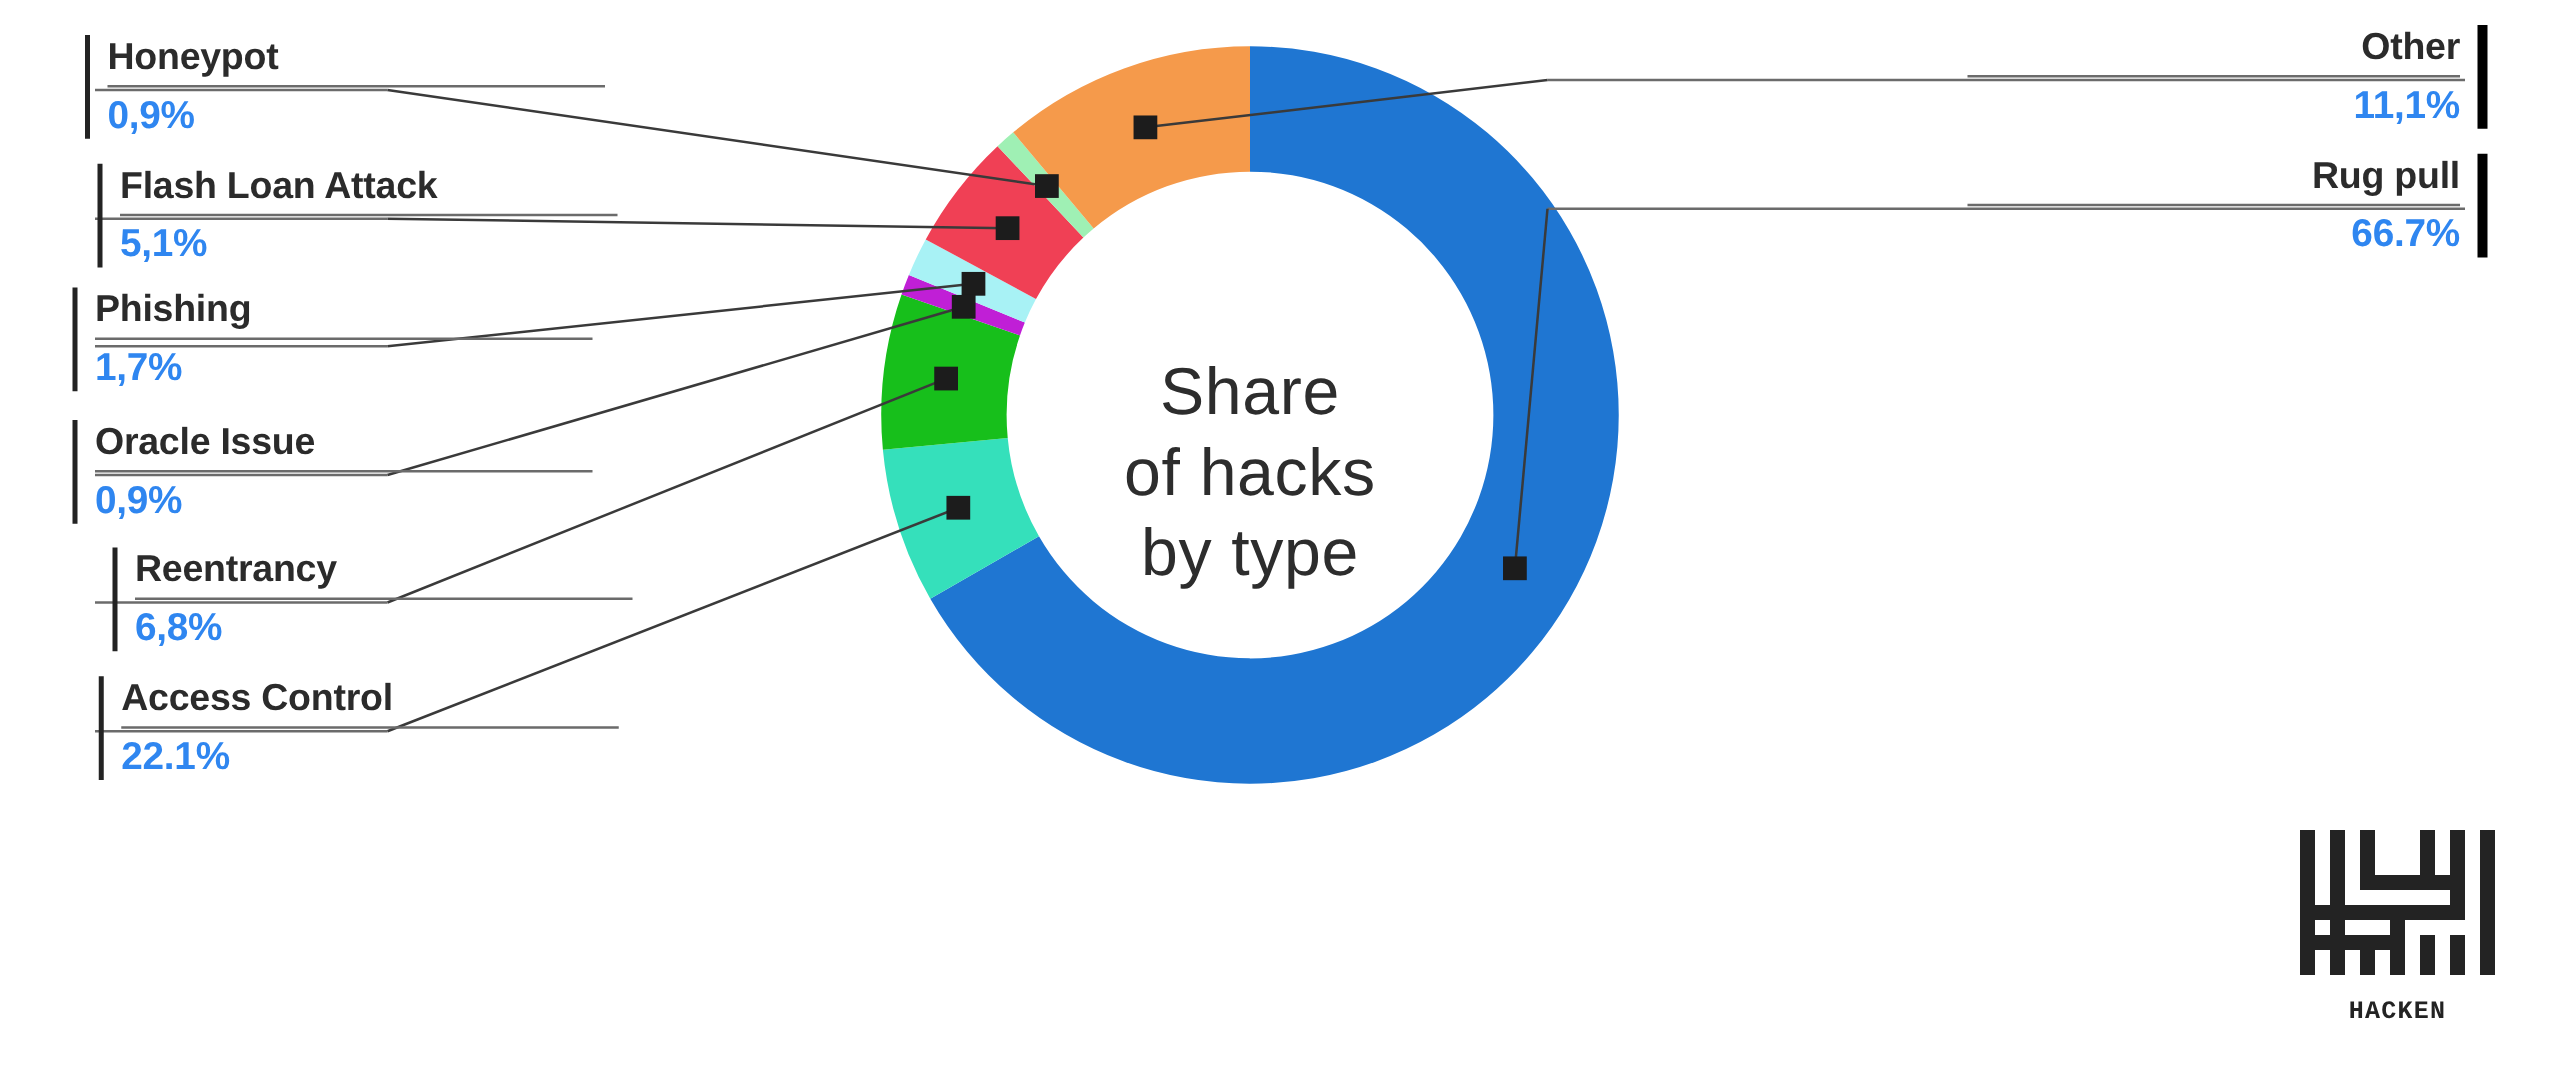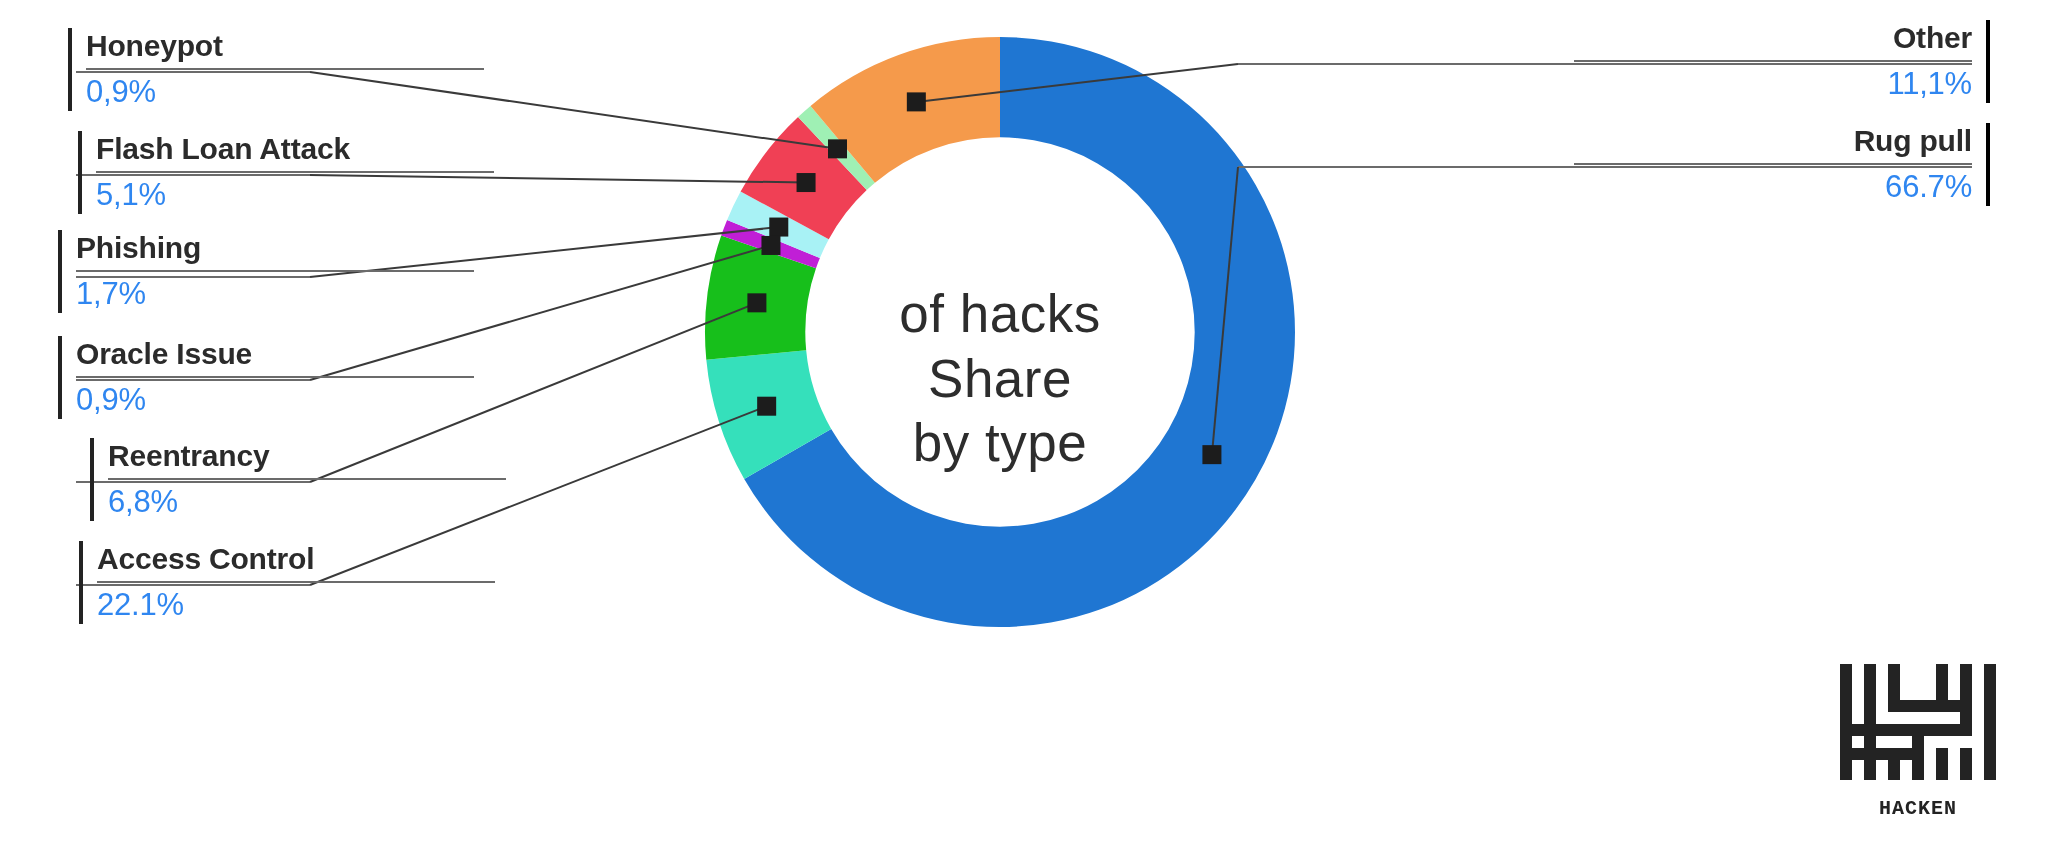--- a/index.html
+++ b/index.html
@@ -31,38 +31,38 @@
   
   .callout {
     position: absolute;
     width: 430px;
   }
   .callout .cal-inner {
     position: relative;
     padding: 0 14px;
   }
   .callout.left .cal-inner  { border-left: 4px solid #232323; }
-  .callout.right .cal-inner { border-right: 4px solid #000000; }
+  .callout.right .cal-inner { border-right: 8px solid #000000; }
 
   .cal-name {
     font-size: 30px;
     font-weight: 700;
     color: #2b2b2b;
     line-height: 1.18;
     letter-spacing: -0.2px;
     white-space: nowrap;
   }
   .cal-rule {
     height: 0;
     border-top: 2px solid #6b6b6b;
     margin: 5px 0 4px 0;
   }
   .cal-val {
     font-size: 31px;
-    font-weight: 400;
+    font-weight: 700;
     color: #2f86f0;
     line-height: 1.18;
     letter-spacing: -0.2px;
     white-space: nowrap;
   }
   .callout.left  .cal-name,
   .callout.left  .cal-val  { text-align: left; }
   .callout.right .cal-name,
   .callout.right .cal-val  { text-align: right; }
 
@@ -138,22 +138,22 @@
         <rect x="769.2817064585715" y="217.55244594265966" width="19" height="19" fill="#1c1c1c"></rect>
         <rect x="761.456529051307" y="235.9516845006487" width="19" height="19" fill="#1c1c1c"></rect>
         <rect x="747.3926942710812" y="293.33906035077104" width="19" height="19" fill="#1c1c1c"></rect>
         <rect x="757.1630082295089" y="396.6981857695847" width="19" height="19" fill="#1c1c1c"></rect>
         <rect x="906.8366873827706" y="92.3870437765145" width="19" height="19" fill="#1c1c1c"></rect>
         <rect x="1202.4180007124517" y="445.14698721956984" width="19" height="19" fill="#1c1c1c"></rect>
       </g>
   </svg>
 
   <div id="center-caption">
+    <div>Share</div>
     <div>of hacks</div>
-    <div>Share</div>
     <div>by type</div>
   </div>
 
   <div id="callout-host">
       <div class="callout left" style="top: 28px; left: 58px; margin-left: 10px;">
         <div class="cal-inner">
           <div class="cal-name">Honeypot</div>
           <div class="cal-rule"></div>
           <div class="cal-val">0,9%</div>
         </div>

